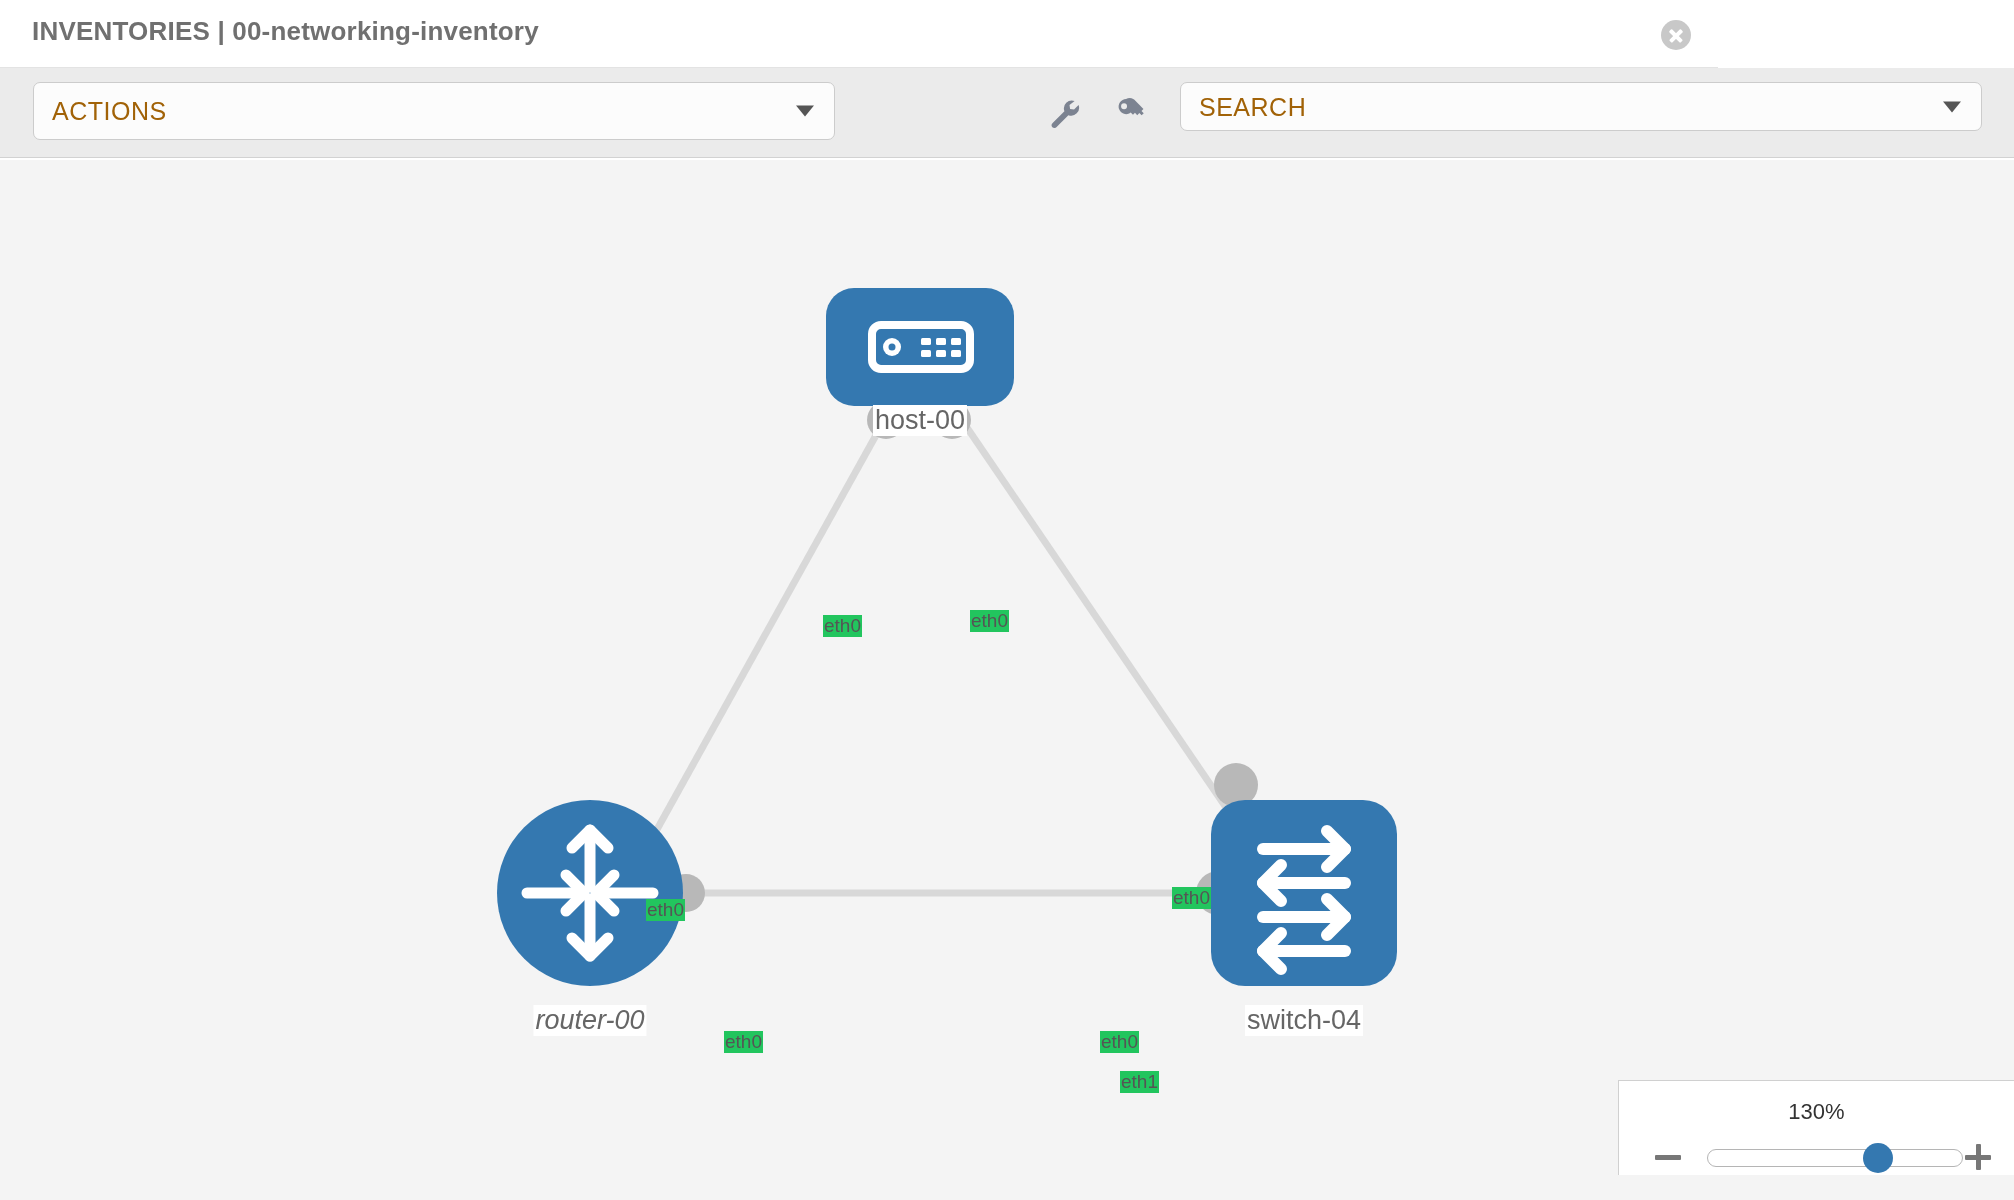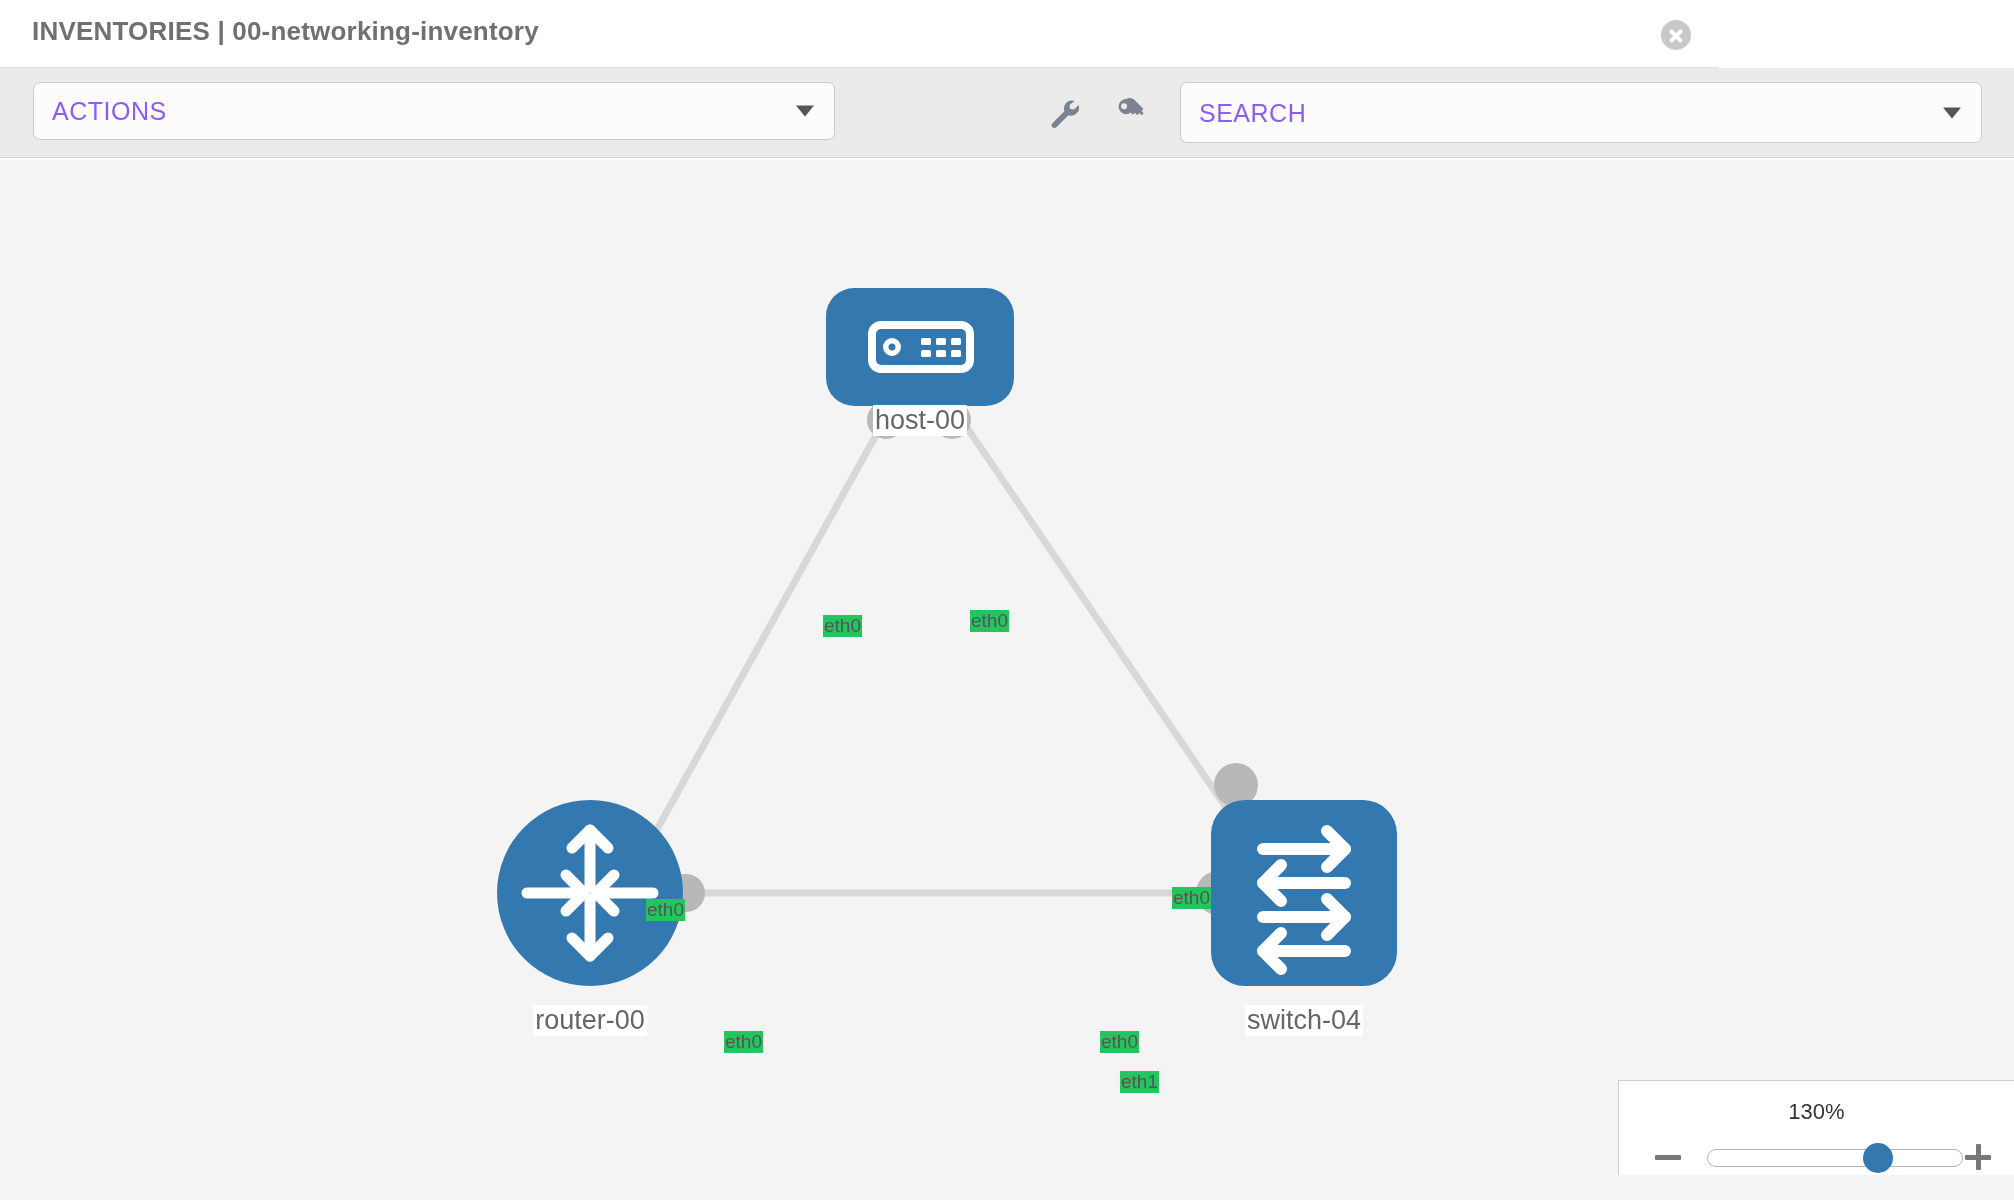--- a/index.html
+++ b/index.html
@@ -76,42 +76,42 @@
     background: #fcfcfc;
     border: 1px solid #cccccc;
     border-radius: 7px;
   }
   .dropdown-label {
     position: absolute;
     left: 18px;
     top: 50%;
     transform: translateY(-50%);
     font-size: 25px;
-    color: #8b5cf6;
+    color: #a16207;
     letter-spacing: 0.5px;
     font-stretch: condensed;
     white-space: nowrap;
   }
   .caret {
     position: absolute;
     right: 20px;
     top: 50%;
     transform: translateY(-50%);
     width: 0; height: 0;
     border-left: 9px solid transparent;
     border-right: 9px solid transparent;
     border-top: 11px solid #555555;
   }
   #actions-dropdown {
     left: 33px; top: 14px;
     width: 802px; height: 58px;
   }
   #search-dropdown {
     left: 1180px; top: 14px;
-    width: 802px; height: 61px;
+    width: 802px; height: 49px;
   }
   .tool-icon {
     position: absolute;
     top: 28px;
     width: 34px; height: 34px;
     cursor: pointer;
   }
   #wrench-icon { left: 1046px; }
   #key-icon    { left: 1114px; }
 
@@ -319,21 +319,21 @@
         <polyline points="1281,705 1263,723 1281,741"></polyline>
         <line x1="1263" y1="757" x2="1345" y2="757"></line>
         <polyline points="1327,739 1345,757 1327,775"></polyline>
         <line x1="1345" y1="791" x2="1263" y2="791"></line>
         <polyline points="1281,773 1263,791 1281,809"></polyline>
       </g>
     </g>
   </svg>
 
   <div class="node-label" style="left:920px; top:245px;">host-00</div>
-  <div class="node-label" style="left:590px; top:845px;">router-00</div>
+  <div class="node-label" style="left:590px; top:845px;font-style:italic;">router-00</div>
   <div class="node-label" style="left:1304px; top:845px;">switch-04</div>
 
   <div class="port-label" style="left:823px; top:455px;">eth0</div>
   <div class="port-label" style="left:970px; top:450px;">eth0</div>
   <div class="port-label" style="left:646px; top:739px;">eth0</div>
   <div class="port-label" style="left:1172px; top:727px;">eth0</div>
   <div class="port-label" style="left:724px; top:871px;">eth0</div>
   <div class="port-label" style="left:1100px; top:871px;">eth0</div>
   <div class="port-label" style="left:1120px; top:871px;margin-top:40px;">eth1</div>
 </div>

